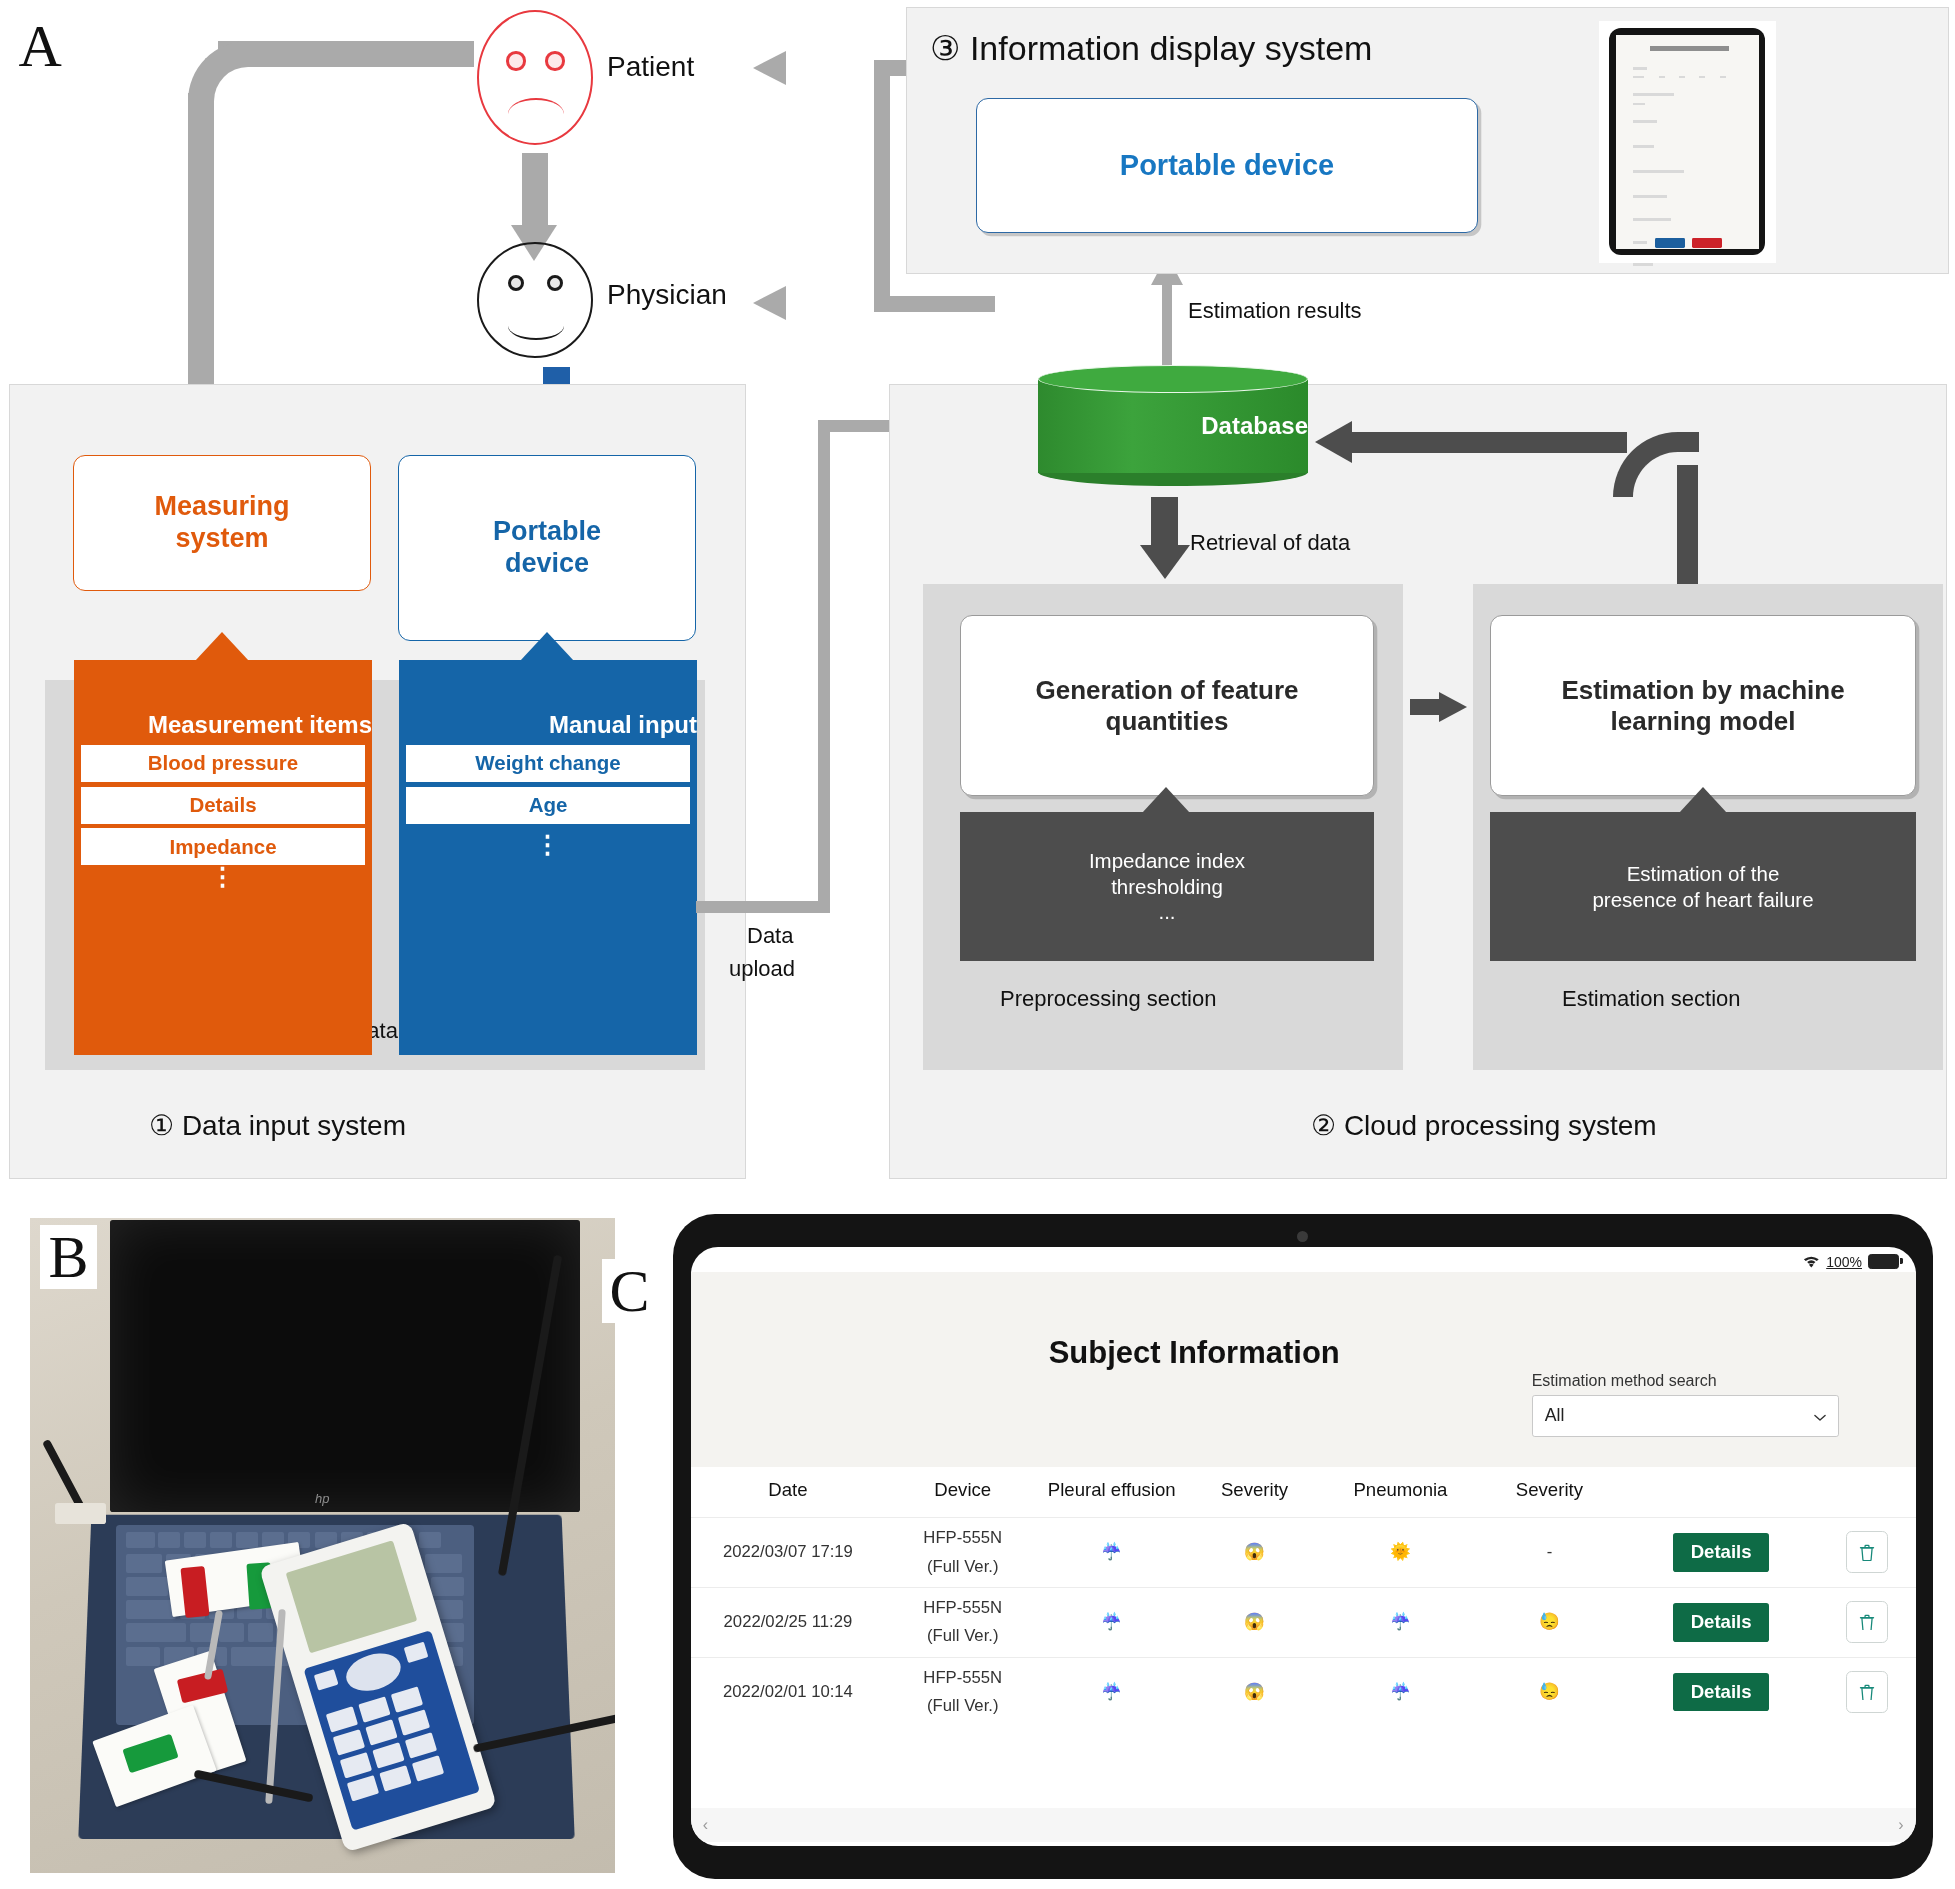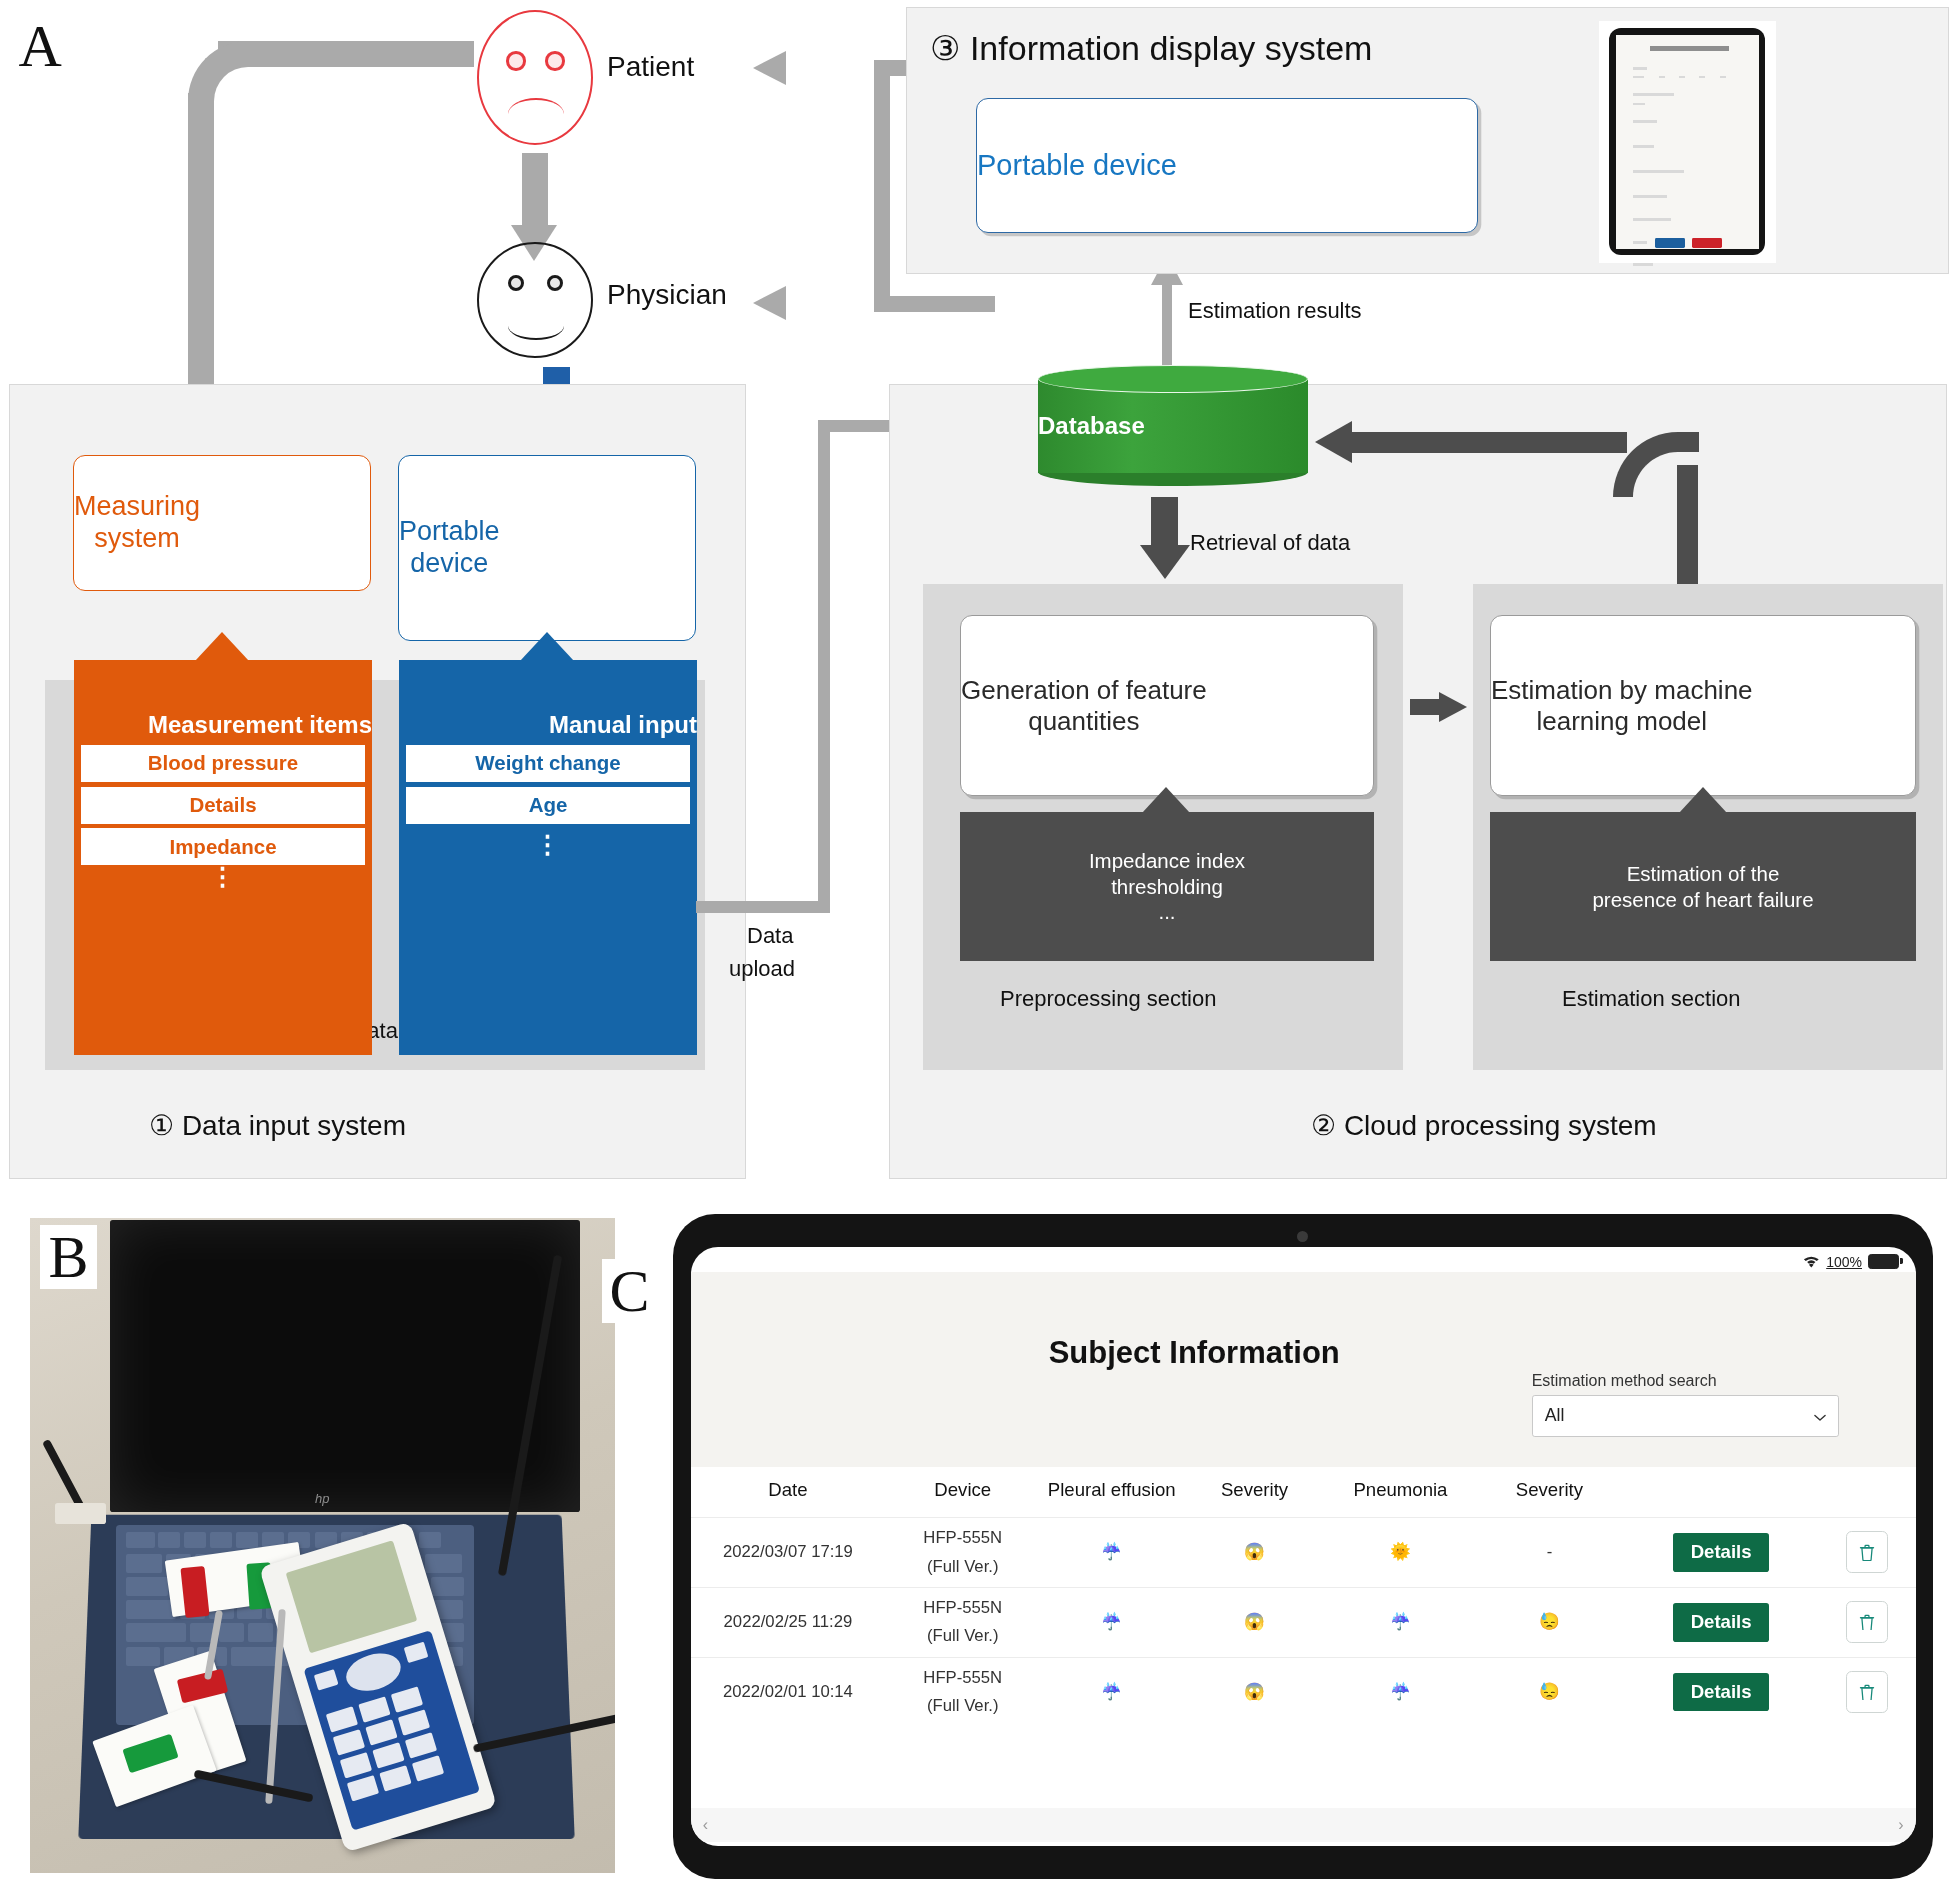--- a/index.html
+++ b/index.html
@@ -7,22 +7,22 @@
   body{
     font-family:"Liberation Sans", sans-serif;
     color:#1a1a1a;
     width:1955px;height:1889px;position:relative;overflow:hidden;
   }
   .fig{position:absolute;left:0;top:0;width:1955px;height:1889px;}
 
   
   .abs{position:absolute;}
   .rbox{background:#ffffff;border-radius:12px;box-sizing:border-box;
-        display:flex;align-items:center;text-align:center;
-        font-weight:normal;line-height:1.18;}
+        display:flex;align-items:center;justify-content:center;text-align:center;
+        font-weight:bold;line-height:1.18;}
   .shadowbox{box-shadow:3.3px 3.3px 0 rgba(0,0,0,.18);}
 
   
   .plet{font-family:"Liberation Serif", serif;font-size:60px;color:#111;line-height:1;}
 
   
   .bar{position:absolute;background:#aaaaaa;}
   .bar-d{position:absolute;background:#4d4d4d;}
   .tri{position:absolute;width:0;height:0;}
 
@@ -54,21 +54,21 @@
 
   
   .cyl{position:absolute;}
   .cyl .body{position:absolute;left:0;top:13px;width:100%;height:calc(100% - 26px);
              background:linear-gradient(90deg,#2e8a2e,#3ca33c 35%,#2b8a2b);}
   .cyl .top{position:absolute;left:0;top:0;width:100%;height:28px;border-radius:50%;
             background:#3faa3f;border:1.4px solid #e9f7e9;box-sizing:border-box;}
   .cyl .bot{position:absolute;left:0;bottom:0;width:100%;height:28px;border-radius:50%;
             background:#2b7f2b;}
   .cyl .cap{position:absolute;left:0;top:50%;transform:translateY(-50%);width:100%;
-            text-align:left;color:#ffffff;font-weight:bold;font-size:24px;z-index:3;}
+            text-align:right;color:#ffffff;font-weight:bold;font-size:24px;z-index:3;}
 
   
   .mockwrap{position:absolute;background:#ffffff;}
   .mockpad{position:absolute;background:#141414;border-radius:12px;}
   .mockscr{position:absolute;background:#f7f6f3;}
   .mockline{position:absolute;background:#d9d9d9;}
   .mockbtn{position:absolute;}
 
   
   #panelB{position:absolute;left:30px;top:1218px;width:585px;height:655px;

